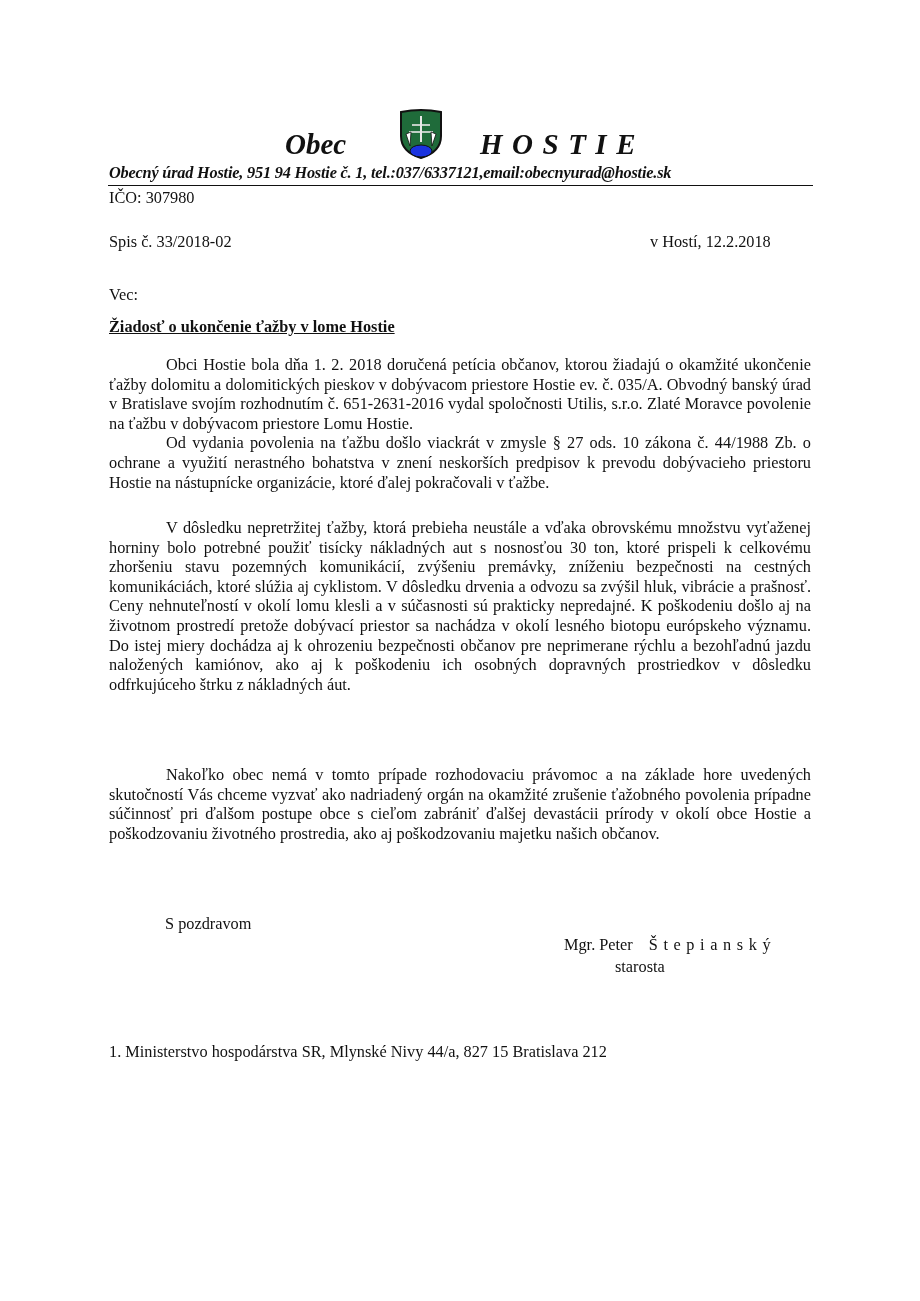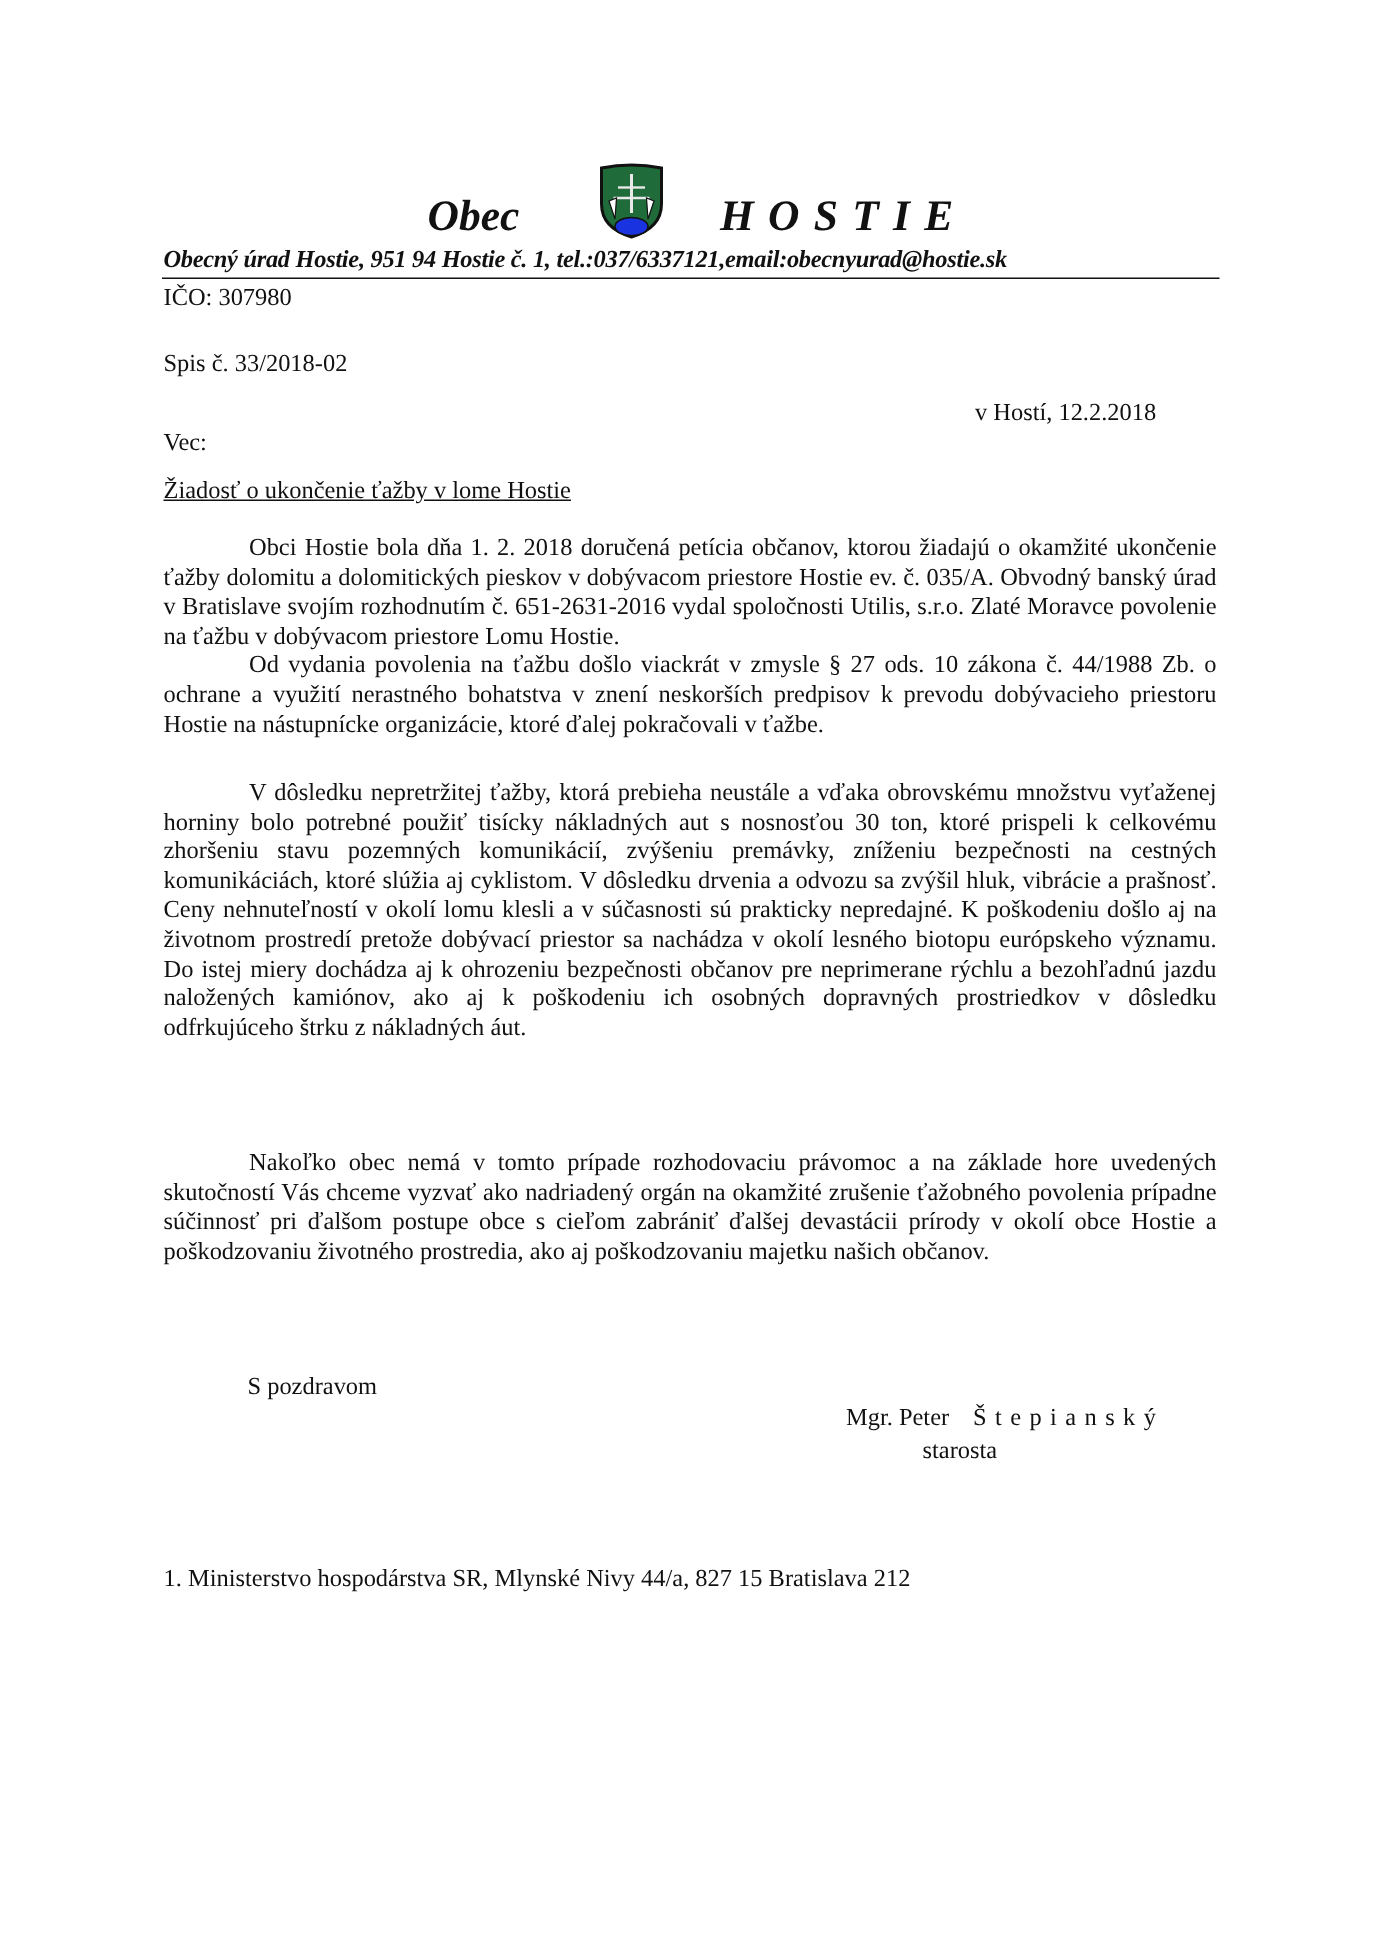--- a/index.html
+++ b/index.html
@@ -6,23 +6,23 @@
   body { width:920px; height:1301px; position:relative; overflow:hidden;
          font-family:"Liberation Serif", serif; color:#111; font-size:16.3px; }
   .abs { position:absolute;text-align:center; }
   .hdr-obec { left:285px; top:128px; font-size:29px; font-weight:bold; font-style:italic; }
   .hdr-hostie { left:480px; top:128px; font-size:29px; font-weight:bold; font-style:italic; letter-spacing:9.5px; }
   .crest { left:398px; top:108px; width:46px; height:52px; }
   .contact { left:109px; top:163px; font-style:italic; font-weight:bold; font-size:16.3px; letter-spacing:-0.2px; }
   .rule { left:108px; top:185px; width:705px; height:0; border-top:1.6px solid #111; }
   .ico { left:109px; top:188px; }
   .spis { left:109px; top:232px; }
-  .datum { left:650px; top:232px;margin-top:33px; }
+  .datum { left:650px; top:232px; }
   .vec { left:109px; top:285px; }
-  .subject { left:109px; top:317px; font-weight:normal; text-decoration:underline; }
+  .subject { left:109px; top:317px; font-weight:bold; text-decoration:underline; }
   .para { left:109px; width:702px; line-height:19.6px; text-align:justify; }
   .para p { margin:0; text-indent:57px; }
   .p1 { top:355px; }
   .p2 { top:518px; }
   .p3 { top:765px; }
   .greet { left:165px; top:914px; }
   .signer { left:564px; top:935px; }
   .signer .sur { letter-spacing:5.6px; margin-left:16px; }
   .role { left:615px; top:957px; }
   .deliver { left:109px; top:1042px; line-height:19.6px; }

